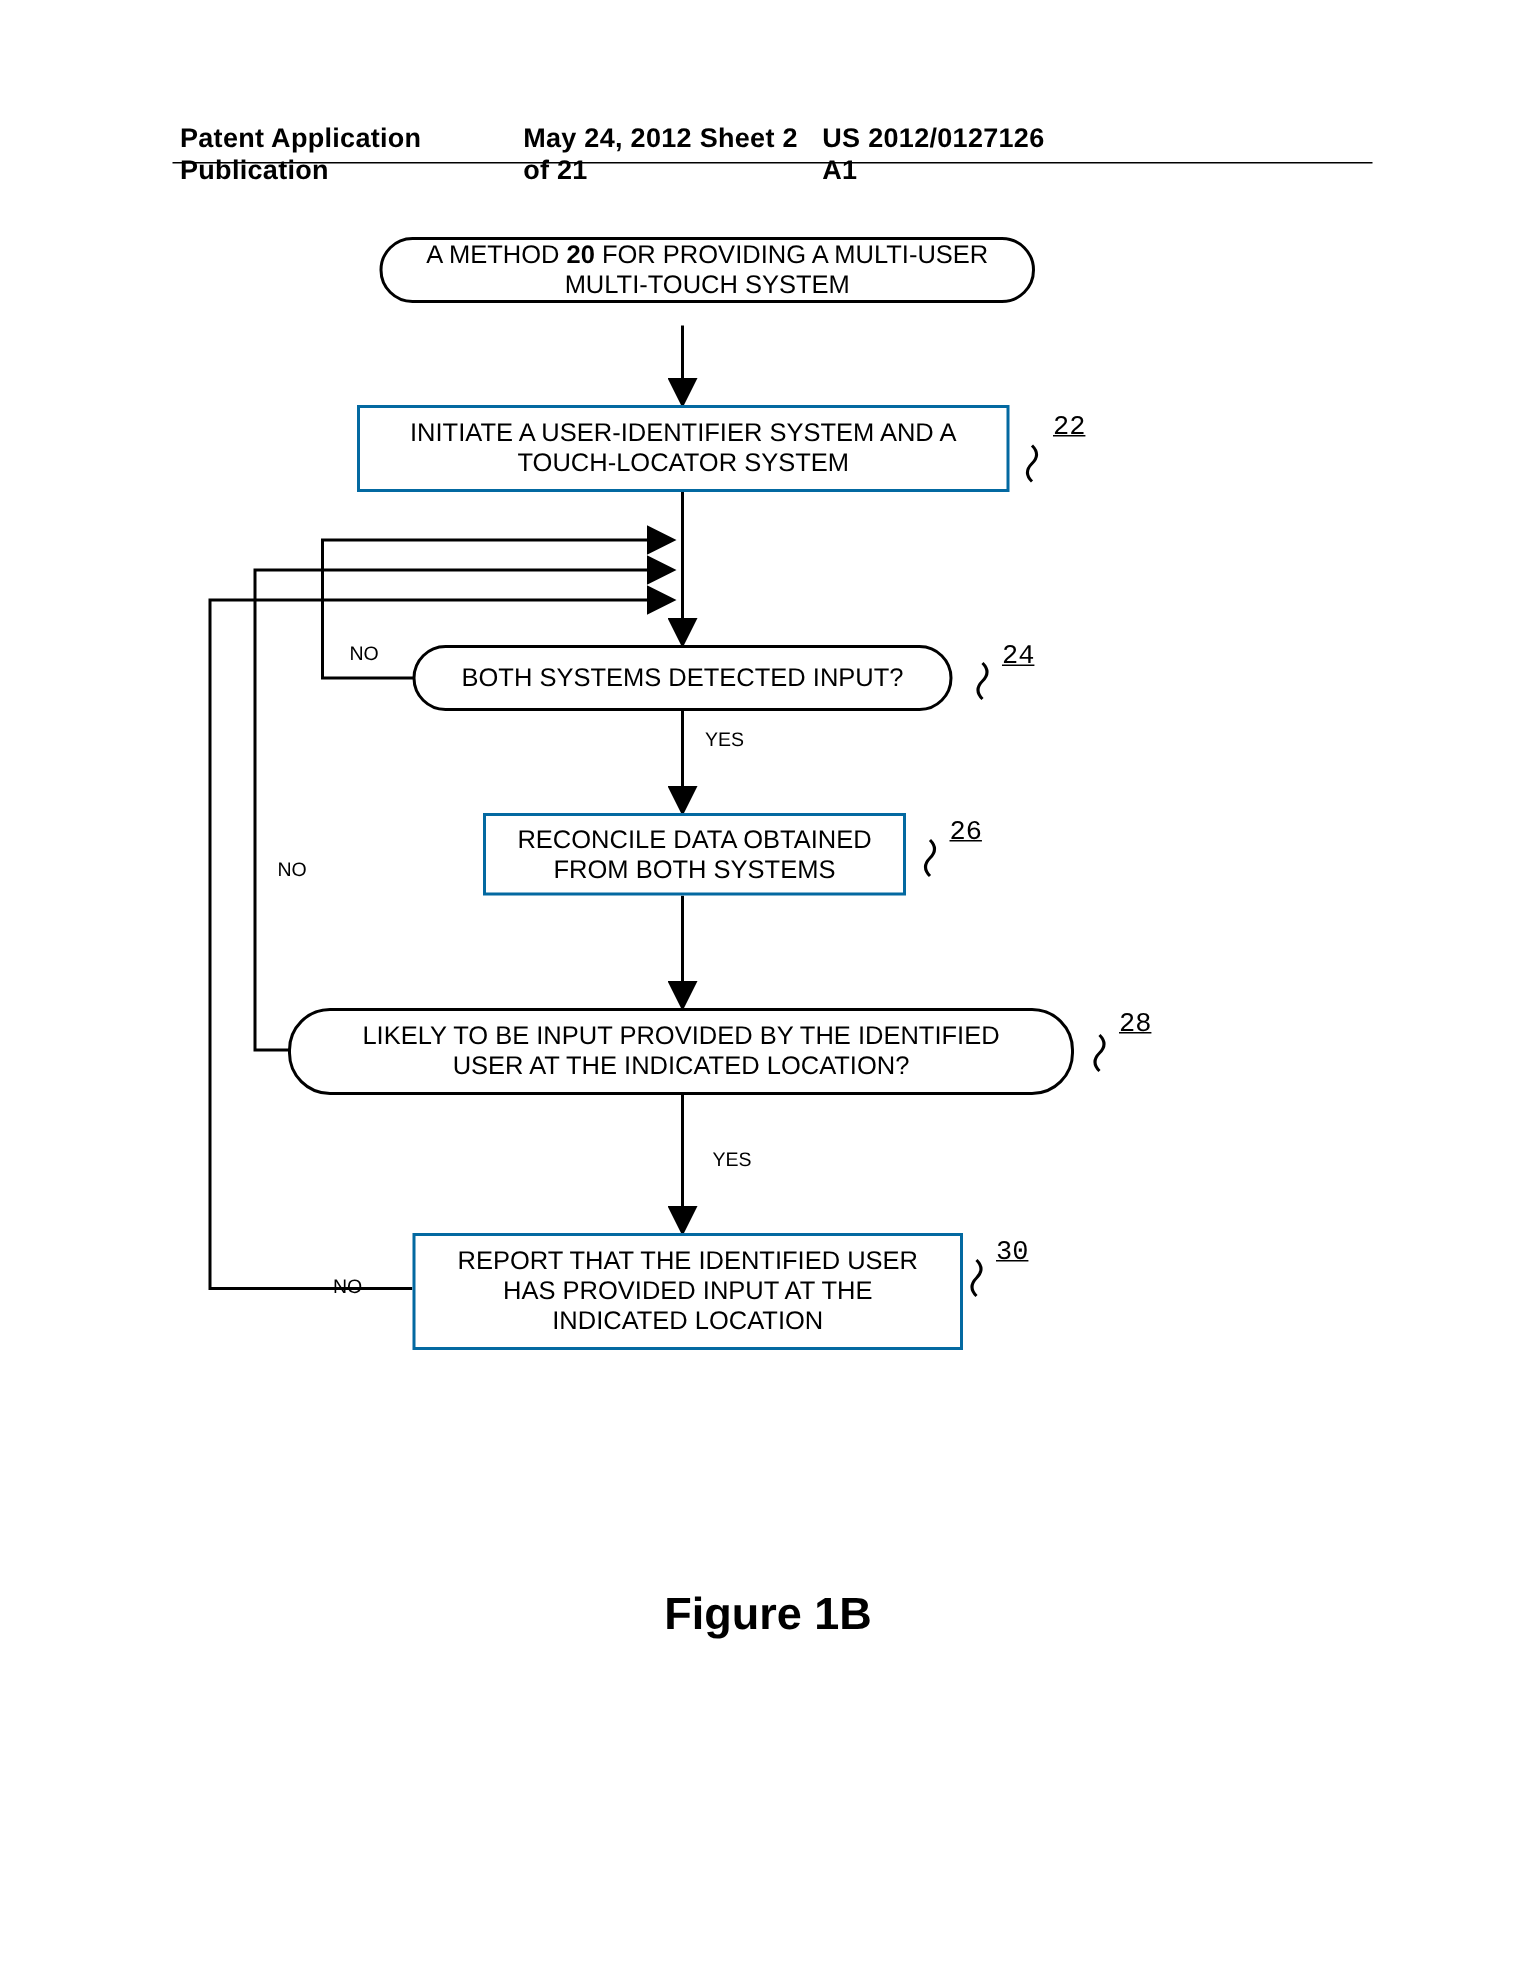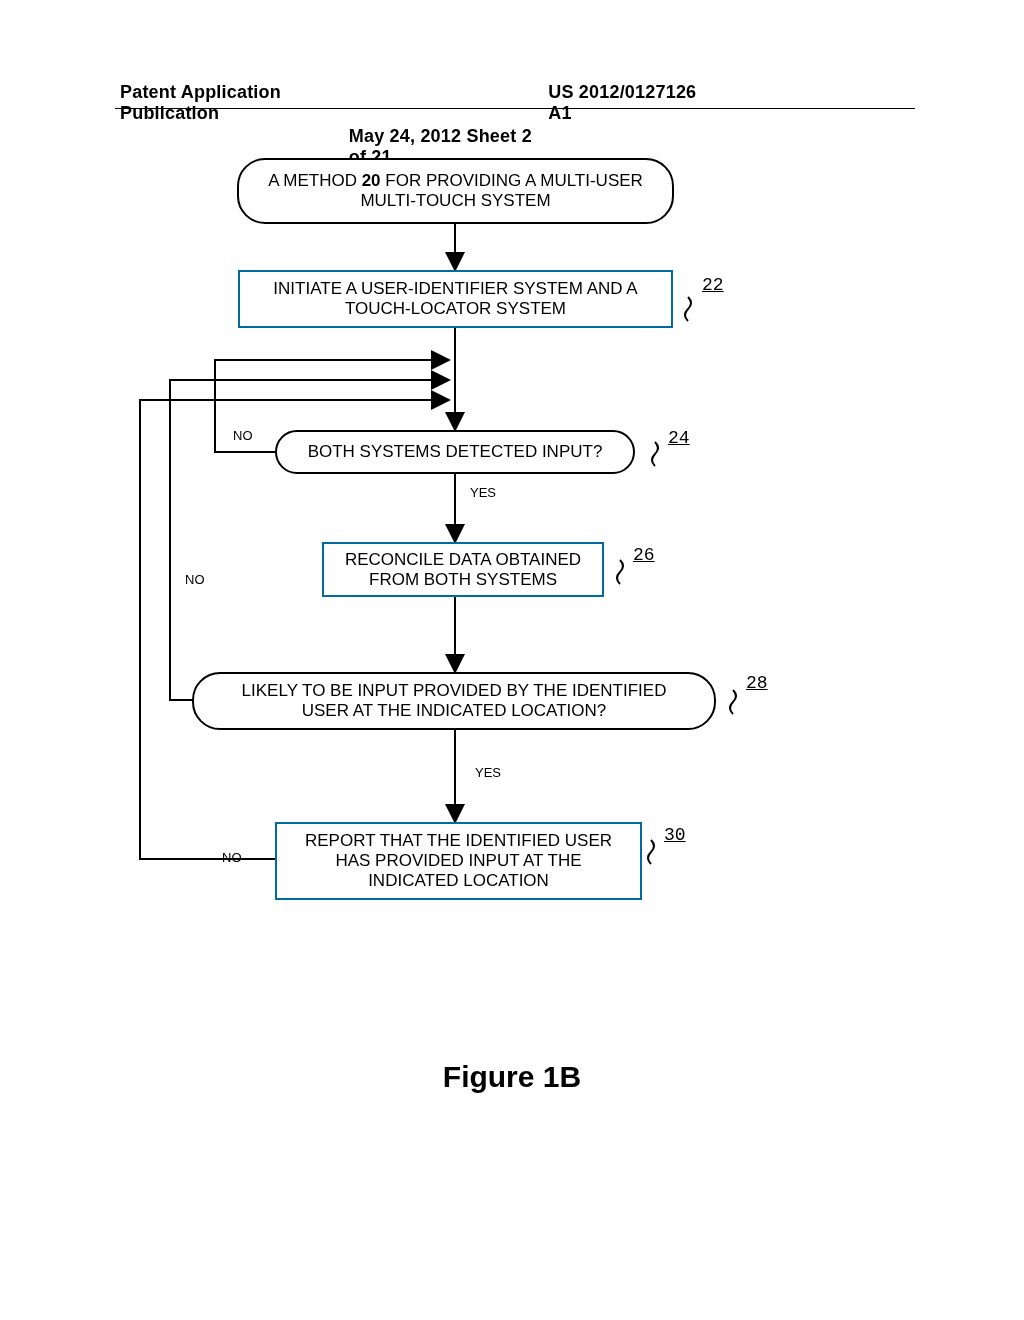--- a/index.html
+++ b/index.html
@@ -23,21 +23,20 @@
       justify-content: space-between;
       padding: 0 120px;
       font-size: 18px;
       font-weight: bold;
     }
     .header-left {
       letter-spacing: 0.2px;
     }
     .header-center {
       letter-spacing: 0.2px;
-      margin-top: 44px;
     }
     .header-right {
       letter-spacing: 0.2px;
     }
     .header-line {
       position: absolute;
       top: 108px;
       left: 115px;
       width: 800px;
       height: 1px;
@@ -140,21 +139,21 @@
 
     <polyline points="275,719 140,719 140,260 447,260" fill="none" stroke="#000" stroke-width="2" marker-end="url(#arrow)"></polyline>
 
     <path d="M 688 157 q 6 6 0 12 q -6 6 0 12" fill="none" stroke="#000" stroke-width="2"></path>
     <path d="M 655 302 q 6 6 0 12 q -6 6 0 12" fill="none" stroke="#000" stroke-width="2"></path>
     <path d="M 620 420 q 6 6 0 12 q -6 6 0 12" fill="none" stroke="#000" stroke-width="2"></path>
     <path d="M 733 550 q 6 6 0 12 q -6 6 0 12" fill="none" stroke="#000" stroke-width="2"></path>
     <path d="M 651 700 q 6 6 0 12 q -6 6 0 12" fill="none" stroke="#000" stroke-width="2"></path>
   </svg>
 
-  <div class="box-rounded" style="top:18px; left:237px; width:437px; height:66px;">
+  <div class="box-rounded" style="top:18px; left:253px; width:437px; height:44px;">
     <div>
       <span>A METHOD </span><span class="bold-num">20</span><span> FOR PROVIDING A MULTI-USER</span><br>
       <span>MULTI-TOUCH SYSTEM</span>
     </div>
   </div>
 
   <div class="box-rect" style="top:130px; left:238px; width:435px; height:58px;">
     <div>
       <span>INITIATE A USER-IDENTIFIER SYSTEM AND A</span><br>
       <span>TOUCH-LOCATOR SYSTEM</span>

